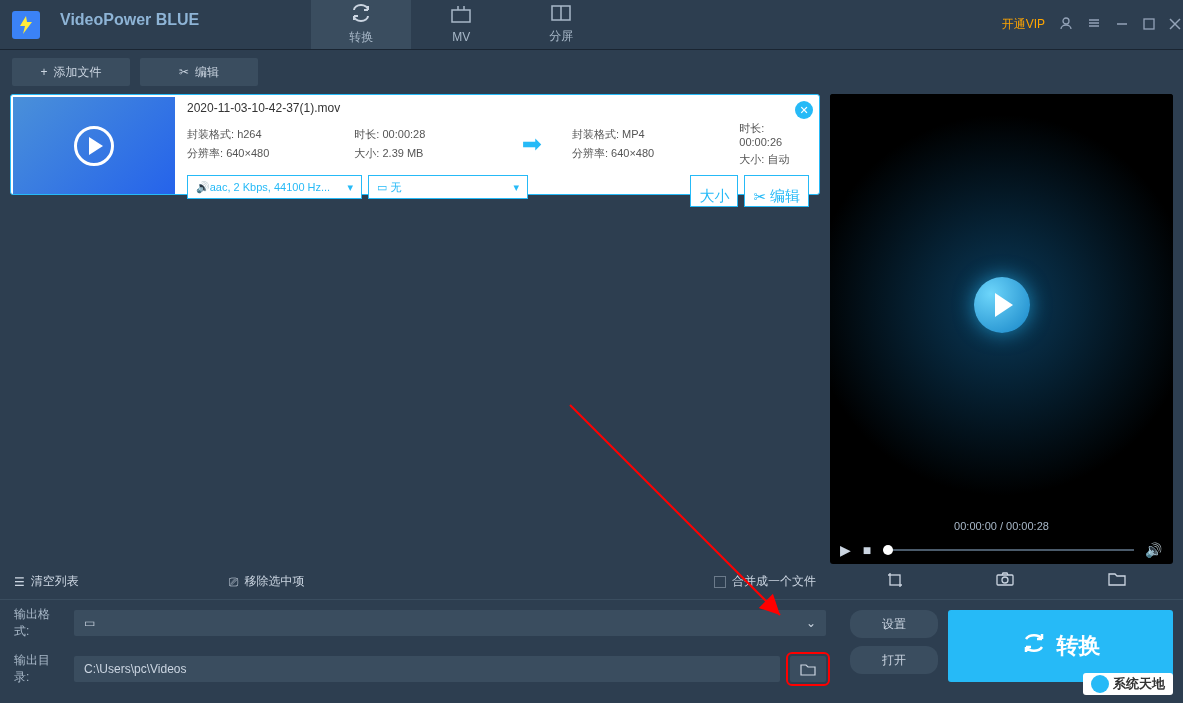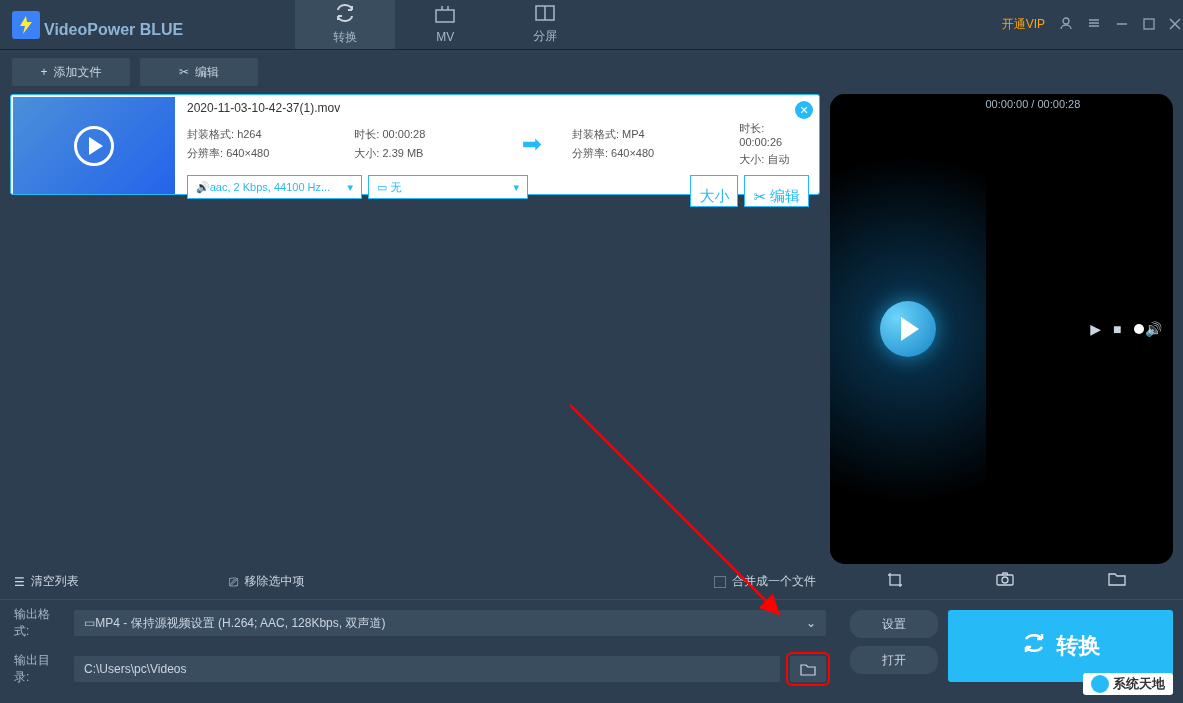--- a/index.html
+++ b/index.html
@@ -1,19 +1,19 @@
 <!DOCTYPE html>
 <html><head>
 <meta charset="utf-8">
 <style>
 * { margin: 0; padding: 0; box-sizing: border-box; font-family: "Microsoft YaHei", sans-serif; }
 body { width: 1183px; height: 703px; background: #2d3e50; color: #a8b8c8; font-size: 12px; overflow: hidden; position: relative; }
 
 .header { display: flex; align-items: center; height: 50px; background: #2d3e50; border-bottom: 1px solid #1a2532; }
-.logo { display: flex; align-items: flex-end; padding: 0 12px; gap: 4px; }
+.logo { display: flex; align-items: flex-start; padding: 0 12px; gap: 20px; }
 .logo-icon { width: 28px; height: 28px; background: #3b82f6; display: flex; align-items: center; justify-content: center; border-radius: 3px; }
 .logo-text { color: #8eb4d6; font-size: 16px; font-weight: bold; }
 .tabs { display: flex; margin-left: 100px; height: 100%; }
 .tab { width: 100px; display: flex; flex-direction: column; align-items: center; justify-content: center; gap: 2px; color: #a8b8c8; cursor: pointer; }
 .tab.active { background: #3a4d5f; }
 .tab-icon { font-size: 18px; }
 .tab-label { font-size: 12px; }
 .window-controls { margin-left: auto; display: flex; align-items: center; gap: 14px; padding-right: 2px; }
 .vip-btn { color: #ffa500; font-size: 12px; }
 .wc-icon { color: #94a3b8; font-size: 14px; cursor: pointer; }
@@ -35,21 +35,21 @@
 .info-col.w1 { width: 150px; }
 .info-col.w2 { width: 140px; }
 .arrow { color: #26baf7; font-size: 24px; margin: 0 10px; }
 .file-actions { display: flex; gap: 6px; margin-top: 8px; }
 .fa-select { height: 24px; border: 1px solid #26baf7; color: #26baf7; background: #fff; display: flex; align-items: center; padding: 0 8px; font-size: 11px; cursor: pointer; }
 .fa-select.w1 { width: 175px; justify-content: space-between; }
 .fa-select.w2 { width: 160px; justify-content: space-between; }
 .fa-spacer { flex: 1; }
 .fa-btn { height: 32px; border: 1px solid #26baf7; color: #26baf7; background: #fff; padding: 0 8px; font-size: 15px; cursor: pointer; display: flex; align-items: flex-end; gap: 4px; }
 
-.preview { flex: 1; background: #000; border-radius: 15px; position: relative; overflow: hidden; display: flex; }
+.preview { flex: 1; background: #000; border-radius: 3px; position: relative; overflow: hidden; display: flex; flex-direction: column; }
 .preview-canvas { flex: 1; background: radial-gradient(circle at center, #0a3a5a 0%, #000 70%); display: flex; align-items: center; justify-content: center; }
 .preview-orb { width: 56px; height: 56px; background: radial-gradient(circle at 30% 30%, #6dd5fa, #1584c7); border-radius: 50%; display: flex; align-items: center; justify-content: center; box-shadow: 0 0 20px rgba(38,186,247,0.6); }
 .preview-orb::after { content: ""; border-left: 18px solid #fff; border-top: 12px solid transparent; border-bottom: 12px solid transparent; margin-left: 5px; }
 .preview-time { text-align: center; color: #a8b8c8; font-size: 11px; padding: 4px 0; }
 .preview-controls { display: flex; align-items: center; gap: 12px; padding: 6px 10px; }
 .pc-btn { color: #cbd5e1; cursor: pointer; font-size: 14px; }
 .pc-slider { flex: 1; height: 2px; background: #4a5a6a; position: relative; }
 .pc-thumb { position: absolute; left: 0; top: -4px; width: 10px; height: 10px; background: #fff; border-radius: 50%; }
 
 .list-ops { display: flex; align-items: center; padding: 8px 14px; gap: 30px; color: #cbd5e1; font-size: 12px; }
@@ -274,21 +274,20 @@
     </span>
   </div>
 </div>
 
 <div class="bottom-wrap">
   <div class="bottom-left">
     <div class="row">
       <span class="row-label">输出格式:</span>
       <div class="row-field">
         <span>▭ </span>
-        <span>MP4 - 保持源视频设置 (H.264; AAC, 128Kbps, 双声道)</span>
         <span class="chev">⌄</span>
       </div>
     </div>
     <div class="row">
       <span class="row-label">输出目录:</span>
       <div class="row-field">
         <span>C:\Users\pc\Videos</span>
       </div>
       <div class="row-icon-btn red-box">
         <svg width="16" height="13" viewBox="0 0 16 13" stroke="#cbd5e1" stroke-width="1.2" fill="none">

